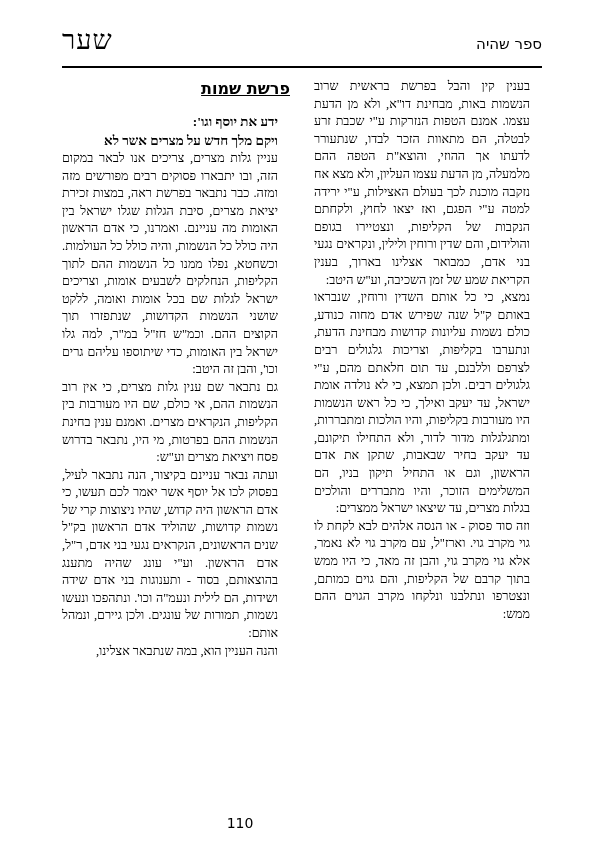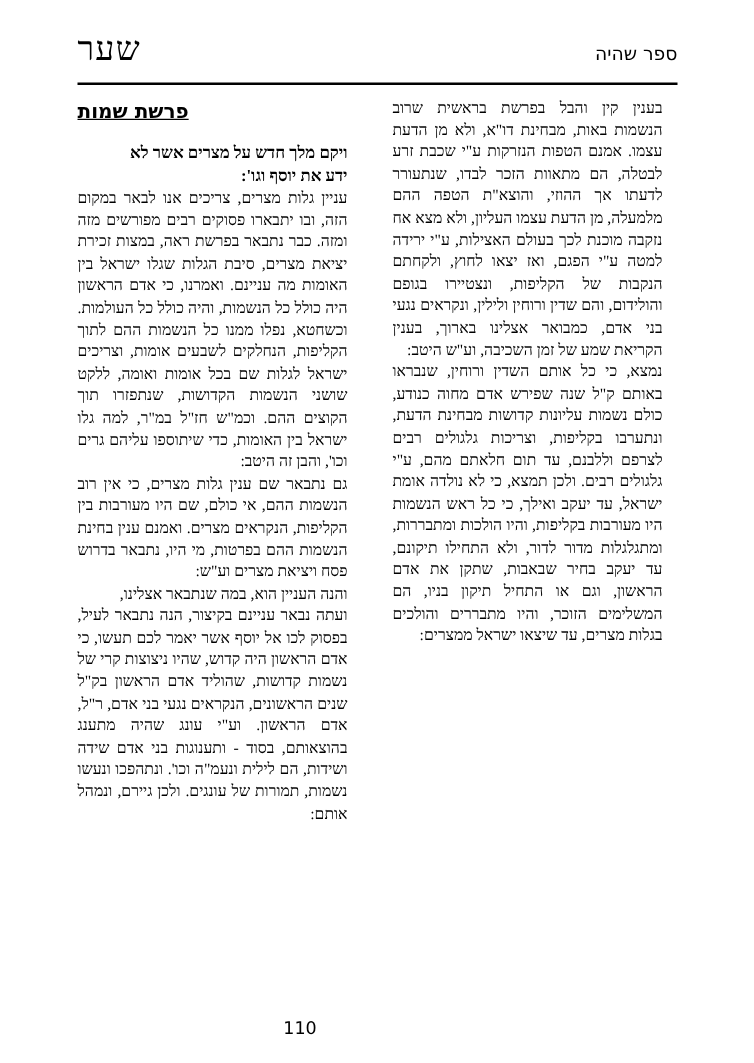--- a/index.html
+++ b/index.html
@@ -90,21 +90,21 @@
   .col-left  { left: 0; }
 
   .col p {
     margin: 0 12px 0 0;
     text-align: justify;
     text-justify: inter-word;
     font-family: Liberation Serif, serif;
   }
 
   .section-title {
-    text-align: left;
+    text-align: right;
     font-weight: bold;
     font-size: 16px;
     text-decoration: underline;
     margin: 0 0 12px 0;
     line-height: 22px;
   }
   .verse {
     font-weight: bold;
     font-size: 13.4px;
     line-height: 19px;
@@ -133,29 +133,30 @@
     <div class="header-center">ספר שהיה</div>
     <div class="header-left">שער</div>
   </div>
   <div class="header-rule"></div>
 
   <div class="columns">
 
     <div class="col col-right">
       <p>בענין קין והבל בפרשת בראשית שרוב הנשמות באות, מבחינת דו"א, ולא מן הדעת עצמו. אמנם הטפות הנזרקות ע"י שכבת זרע לבטלה, הם מתאוות הזכר לבדו, שנתעורר לדעתו אך ההוזי, והוצא"ת הטפה ההם מלמעלה, מן הדעת עצמו העליון, ולא מצא אח נזקבה מוכנת לכך בעולם האצילות, ע"י ירידה למטה ע"י הפגם, ואז יצאו לחוץ, ולקחתם הנקבות של הקליפות, ונצטיירו בגופם והולידום, והם שדין ורוחין ולילין, ונקראים נגעי בני אדם, כמבואר אצלינו בארוך, בענין הקריאת שמע של זמן השכיבה, וע"ש היטב:</p>
       <p>נמצא, כי כל אותם השדין ורוחין, שנבראו באותם ק"ל שנה שפירש אדם מחוה כנודע, כולם נשמות עליונות קדושות מבחינת הדעת, ונתערבו בקליפות, וצריכות גלגולים רבים לצרפם וללבנם, עד תום חלאתם מהם, ע"י גלגולים רבים. ולכן תמצא, כי לא נולדה אומת ישראל, עד יעקב ואילך, כי כל ראש הנשמות היו מעורבות בקליפות, והיו הולכות ומתבררות, ומתגלגלות מדור לדור, ולא התחילו תיקונם, עד יעקב בחיר שבאבות, שתקן את אדם הראשון, וגם או התחיל תיקון בניו, הם המשלימים הזוכר, והיו מתבררים והולכים בגלות מצרים, עד שיצאו ישראל ממצרים:</p>
+      <p>וזה סוד פסוק - או הנסה אלהים לבא לקחת לו גוי מקרב גוי. וארז"ל, עם מקרב גוי לא נאמר, אלא גוי מקרב גוי, והבן זה מאד, כי היו ממש בתוך קרבם של הקליפות, והם גוים כמותם, ונצטרפו ונתלבנו ונלקחו מקרב הגוים ההם ממש:</p>
     </div>
 
     <div class="col col-left">
       <div class="section-title">פרשת שמות</div>
+      <p class="verse">ידע את יוסף וגו':</p>
       <p class="verse">ויקם מלך חדש על מצרים אשר לא</p>
-      <p class="verse">ידע את יוסף וגו':</p>
       <p>עניין גלות מצרים, צריכים אנו לבאר במקום הזה, ובו יתבארו פסוקים רבים מפורשים מזה ומזה. כבר נתבאר בפרשת ראה, במצות זכירת יציאת מצרים, סיבת הגלות שגלו ישראל בין האומות מה עניינם. ואמרנו, כי אדם הראשון היה כולל כל הנשמות, והיה כולל כל העולמות. וכשחטא, נפלו ממנו כל הנשמות ההם לתוך הקליפות, הנחלקים לשבעים אומות, וצריכים ישראל לגלות שם בכל אומות ואומה, ללקט שושני הנשמות הקדושות, שנתפזרו תוך הקוצים ההם. וכמ"ש חז"ל במ"ר, למה גלו ישראל בין האומות, כדי שיתוספו עליהם גרים וכו', והבן זה היטב:</p>
       <p>גם נתבאר שם ענין גלות מצרים, כי אין רוב הנשמות ההם, אי כולם, שם היו מעורבות בין הקליפות, הנקראים מצרים. ואמנם ענין בחינת הנשמות ההם בפרטות, מי היו, נתבאר בדרוש פסח ויציאת מצרים וע"ש:</p>
+      <p>ועתה נבאר עניינם בקיצור, הנה נתבאר לעיל, בפסוק לכו אל יוסף אשר יאמר לכם תעשו, כי אדם הראשון היה קדוש, שהיו ניצוצות קרי של נשמות קדושות, שהוליד אדם הראשון בק"ל שנים הראשונים, הנקראים נגעי בני אדם, ר"ל, אדם הראשון. וע"י עונג שהיה מתענג בהוצאותם, בסוד - ותענוגות בני אדם שידה ושידות, הם לילית ונעמ"ה וכו'. ונתהפכו ונעשו נשמות, תמורות של עונגים. ולכן גיירם, ונמהל אותם:</p>
       <p>והנה העניין הוא, במה שנתבאר אצלינו,</p>
-      <p>ועתה נבאר עניינם בקיצור, הנה נתבאר לעיל, בפסוק לכו אל יוסף אשר יאמר לכם תעשו, כי אדם הראשון היה קדוש, שהיו ניצוצות קרי של נשמות קדושות, שהוליד אדם הראשון בק"ל שנים הראשונים, הנקראים נגעי בני אדם, ר"ל, אדם הראשון. וע"י עונג שהיה מתענג בהוצאותם, בסוד - ותענוגות בני אדם שידה ושידות, הם לילית ונעמ"ה וכו'. ונתהפכו ונעשו נשמות, תמורות של עונגים. ולכן גיירם, ונמהל אותם:</p>
     </div>
 
   </div>
 
   <div class="footer">110</div>
 
 </div>
 
 </body></html>

